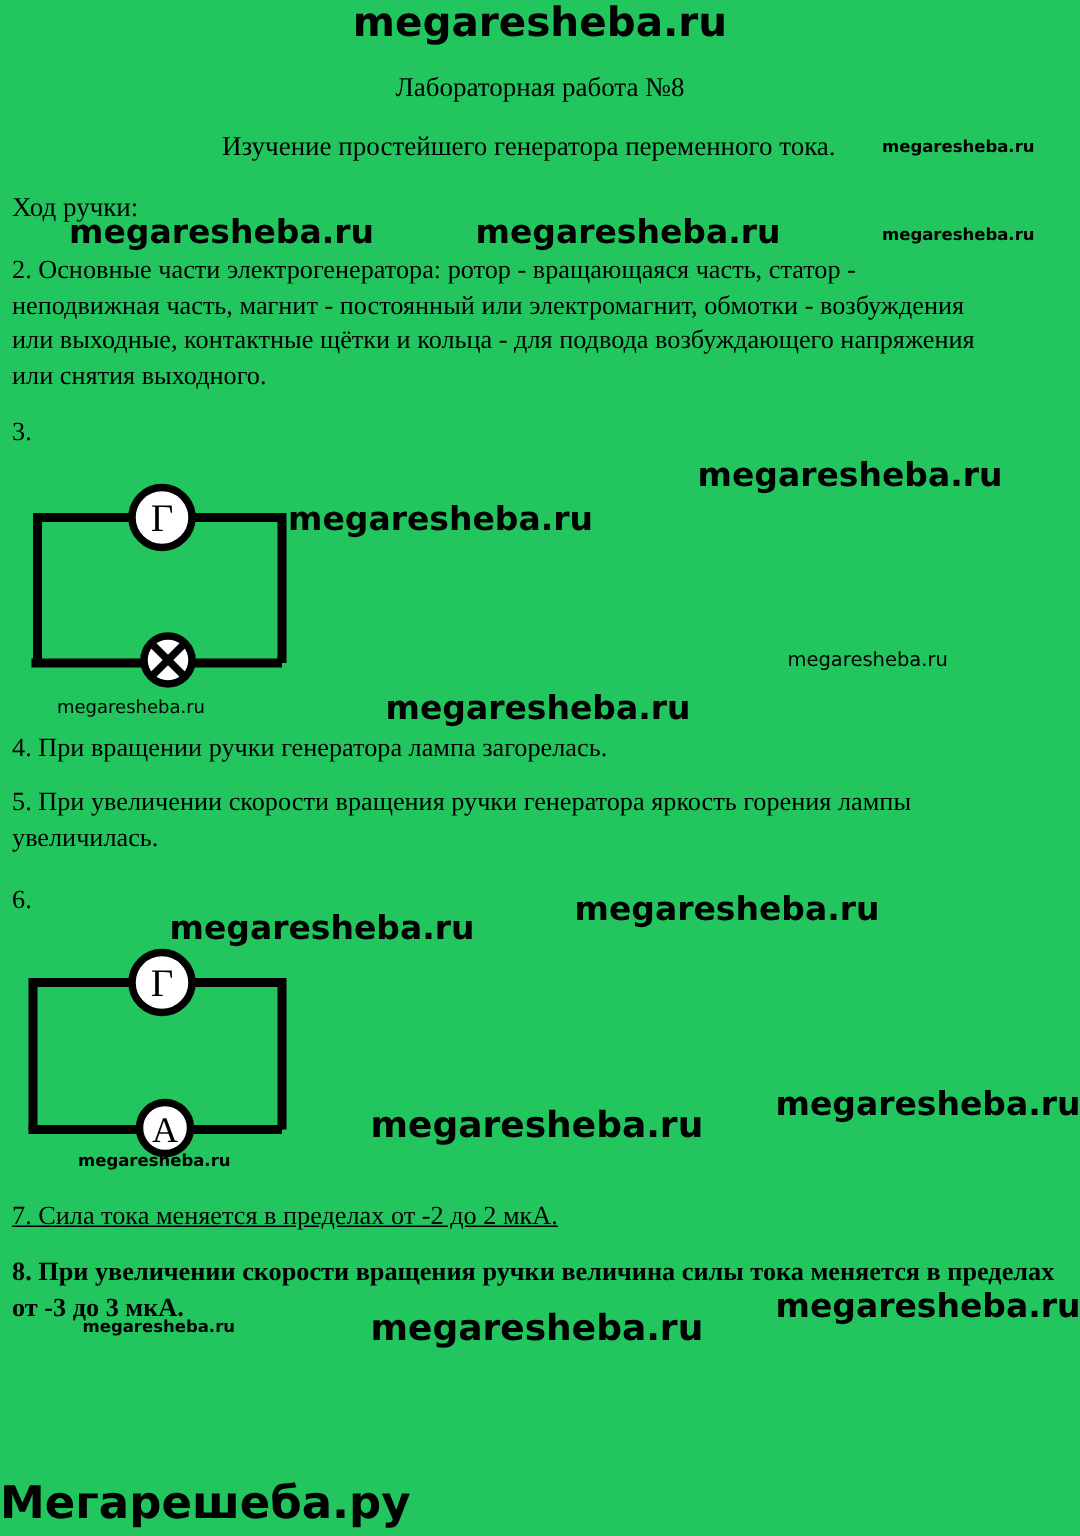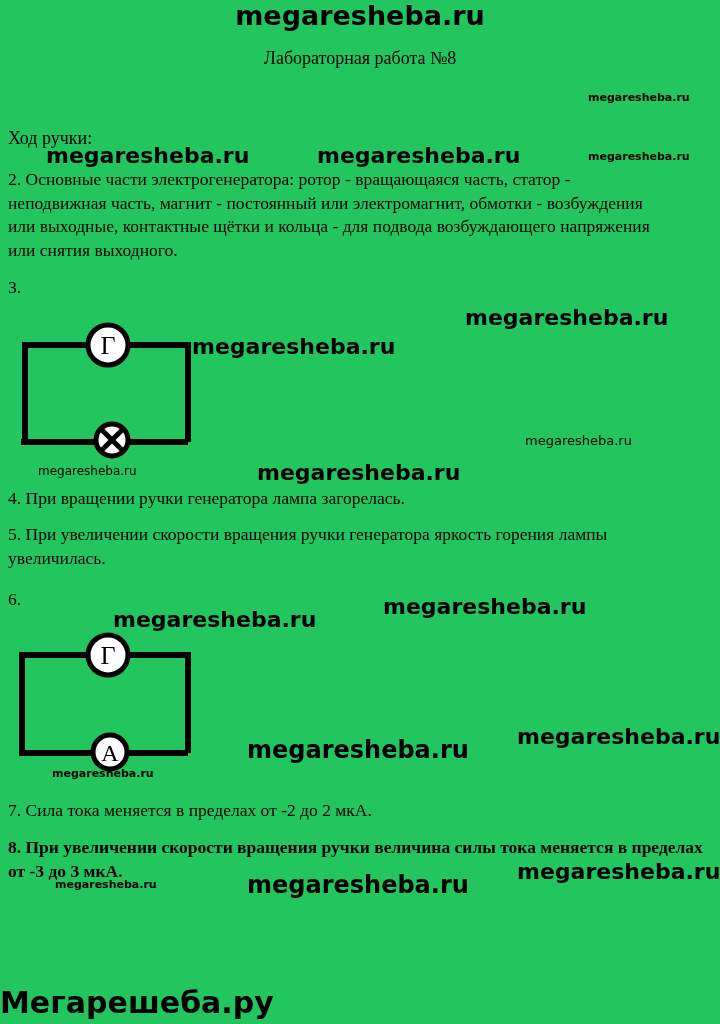--- a/index.html
+++ b/index.html
@@ -31,20 +31,21 @@
 </style>
 </head>
 <body>
 
 <div class="page">
 
   <div class="abs brand-top">megaresheba.ru</div>
 
   <div class="abs lab-title">Лабораторная работа №8</div>
 
+  <div class="abs subtitle">Изучение простейшего генератора переменного тока.</div>
 
   <div class="abs heading">Ход ручки:</div>
 
   <div class="abs para" style="top:168px;">2. Основные части электрогенератора: ротор - вращающаяся часть, статор -
 неподвижная часть, магнит - постоянный или электромагнит, обмотки - возбуждения
 или выходные, контактные щётки и кольца - для подвода возбуждающего напряжения
 или снятия выходного.</div>
 
   <div class="abs para" style="top:276px;">3.</div>
 
@@ -87,21 +88,21 @@
         <circle cx="98" cy="25" r="20" fill="#fff" stroke="#000" stroke-width="5"></circle>
         <text x="98" y="34" font-size="26" text-anchor="middle">Г</text>
       </g>
       <g>
         <circle cx="100" cy="122" r="17" fill="#fff" stroke="#000" stroke-width="5"></circle>
         <text x="100" y="131" font-size="24" text-anchor="middle">А</text>
       </g>
     </svg>
   </div>
 
-  <div class="abs para" style="top:799px;">7. Сила тока меняется в пределах от -2 до 2 мкА.</div>
+  <div class="abs para" style="top:799px;text-decoration:underline;">7. Сила тока меняется в пределах от -2 до 2 мкА.</div>
 
   <div class="abs para" style="top:836px;font-weight:bold;">8. При увеличении скорости вращения ручки величина силы тока меняется в пределах
 от -3 до 3 мкА.</div>
 
 
   <div class="abs brand-bottom">Мегарешеба.ру</div>
 
   <div id="wm-layer">
       <span class="wm" style="left: 588px; top: 92px; font-size: 11px; font-weight: 700;">megaresheba.ru</span>
       <span class="wm" style="left: 46px; top: 144px; font-size: 22px; font-weight: 700;">megaresheba.ru</span>

